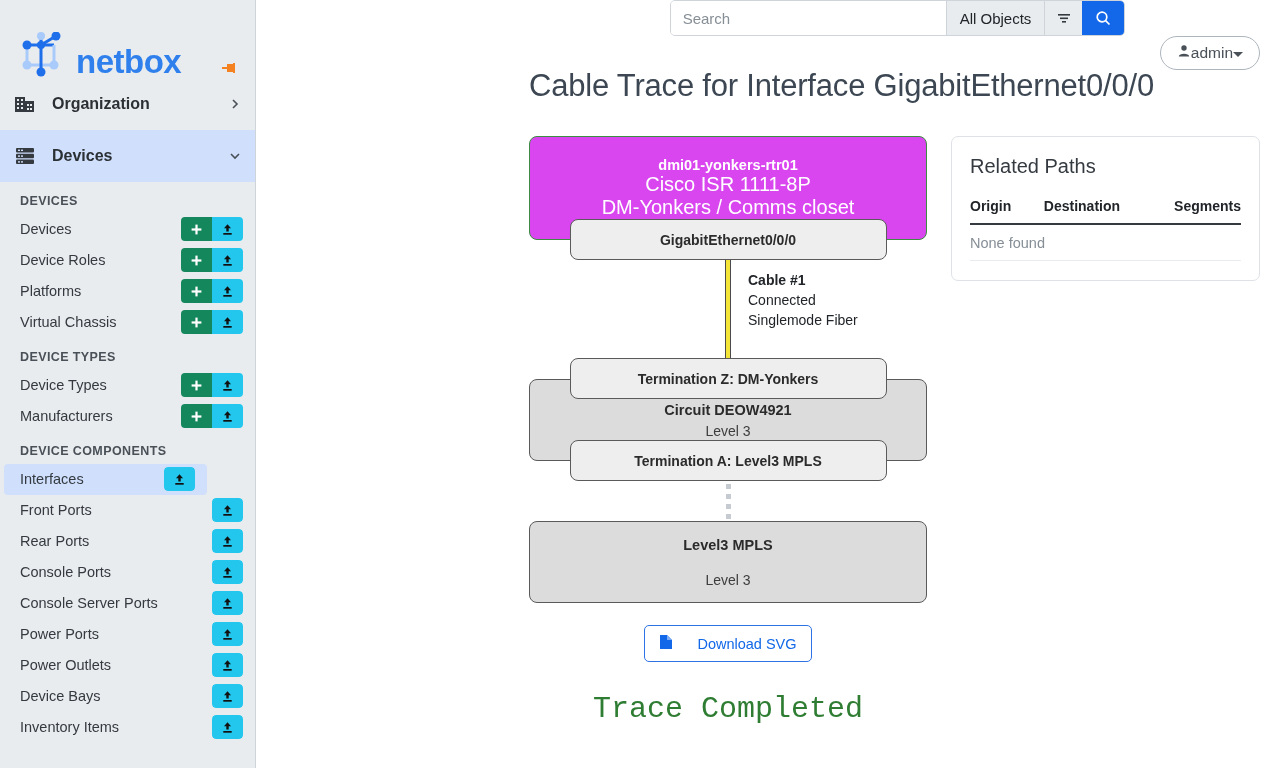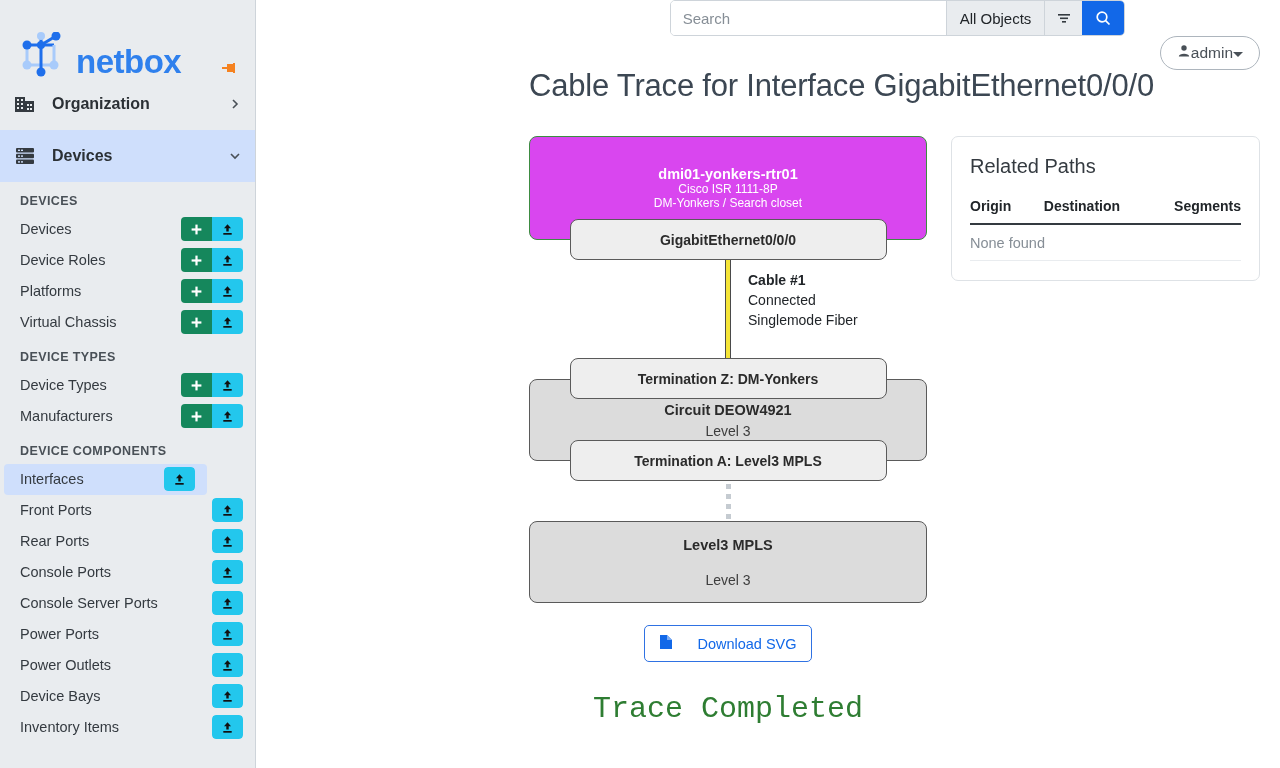--- a/index.html
+++ b/index.html
@@ -120,21 +120,21 @@
   .trace-col { width: 398px; flex: 0 0 398px; position: relative; }
 
   .node-device {
     background: #d946ef; border: 1px solid #3d8c41;
     border-radius: 8px; height: 104px;
     display: flex; flex-direction: column;
     align-items: center; justify-content: center;
     color: #fff; 
   }
   .node-device .dn { font-size: 14.5px; font-weight: 700; }
-  .node-device .ds { font-size: 12px; font-weight: 400; }
+  .node-device .ds { font-size: 20px; font-weight: 400; }
 
   .node-term {
     width: 317px; margin: 0 auto; height: 41px;
     background: #eeeeee; border: 1px solid #5a5a5a;
     border-radius: 8px; display: flex; align-items: center;
     justify-content: center; font-size: 14px; font-weight: 700;
     color: #2b2b2b; position: relative; z-index: 3;
   }
   .overlap-up { margin-top: -21px; }
 
@@ -531,21 +531,21 @@
 
     <h1 class="page-title">Cable Trace for Interface GigabitEthernet0/0/0</h1>
 
     <div class="content">
 
       <div class="trace-col">
 
         <div class="node-device">
           <div class="dn">dmi01-yonkers-rtr01</div>
           <div class="ds">Cisco ISR 1111-8P</div>
-          <div class="ds">DM-Yonkers / Search closet</div>
+          <div class="ds">DM-Yonkers / Comms closet</div>
         </div>
 
         <div class="node-term overlap-up">GigabitEthernet0/0/0</div>
 
         <div class="cable-seg">
           <div class="cable-line"></div>
           <div class="cable-label">
             <div class="cl-t">Cable #1</div>
             <div class="cl-s">Connected</div>
             <div class="cl-s">Singlemode Fiber</div>

